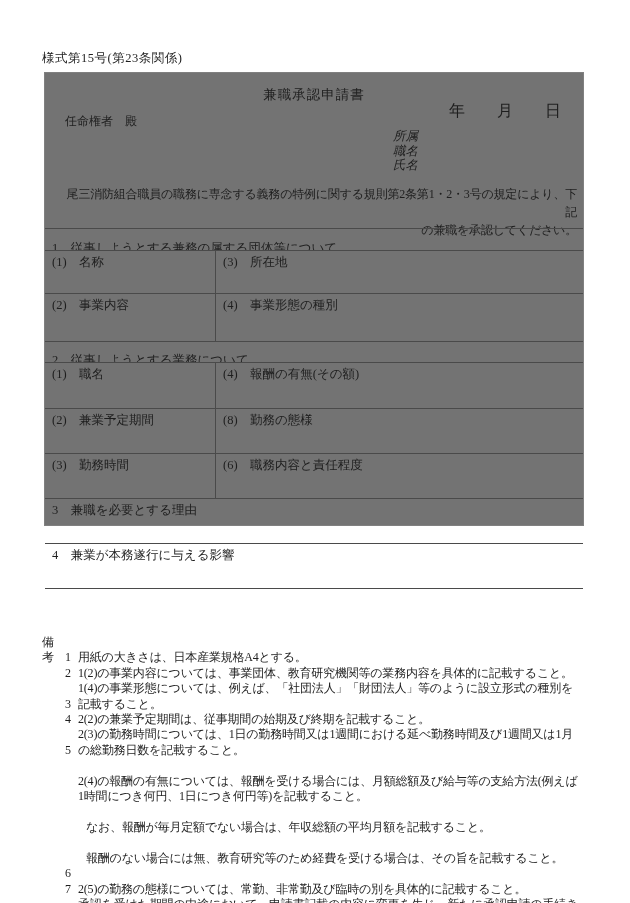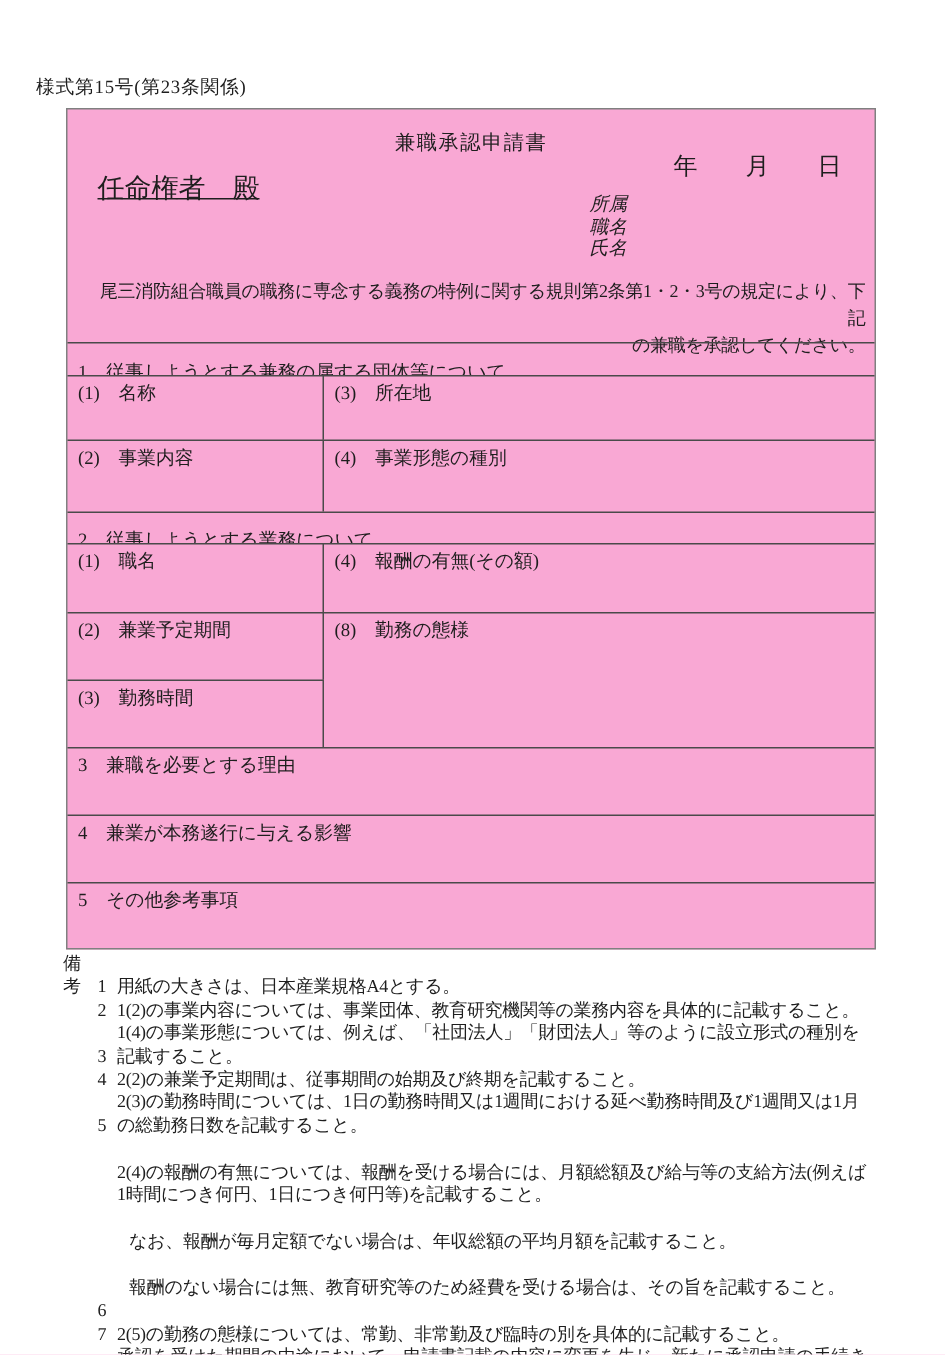--- a/index.html
+++ b/index.html
@@ -10,41 +10,40 @@
   *{margin:0;padding:0;box-sizing:border-box;}
   html,body{background:#ffffff;}
   body{
     width:630px;height:903px;
     position:relative;
     font-family:"Liberation Serif","DejaVu Serif",serif;
     color:var(--ink);
     overflow:hidden;
   }
   .form-number{
-    position:absolute;left:24px;top:50px;
+    position:absolute;left:42px;top:50px;
     font-size:12.5px;letter-spacing:0.5px;
   }
   .form-box{
     position:absolute;left:44px;top:72px;
-    width:540px;height:561px;
+    width:540px;height:454px;
     border:1px solid var(--line-outer);
-    background:#f9a8d4;
+    background:#737373;
   }
   .form-title{
     position:absolute;top:13px;left:0;right:0;
     text-align:center;font-size:13.5px;letter-spacing:1px;
   }
   .date-line{
     position:absolute;top:28px;right:22px;
     font-size:16px;
   }
   .addressee{
     position:absolute;left:20px;top:40px;
-    font-size:18px;
-    text-decoration:underline;
+    font-size:12px;
   }
   .applicant{
     position:absolute;left:348px;top:56px;
     font-size:12.5px;line-height:14.6px;font-style:italic;
   }
   .request-paragraph{
     position:absolute;left:7px;right:6px;top:112px;
     font-size:12px;line-height:18px;
     white-space:pre-line;
     letter-spacing:-0.2px;
@@ -107,20 +106,21 @@
 
     <div class="cell hed span2">2　従事しようとする業務について</div>
 
     <div class="cell colL">(1)　職名</div>
     <div class="cell">(4)　報酬の有無(その額)</div>
 
     <div class="cell colL">(2)　兼業予定期間</div>
     <div class="cell">(8)　勤務の態様</div>
 
     <div class="cell colL">(3)　勤務時間</div>
+    <div class="cell">(6)　職務内容と責任程度</div>
 
     <div class="cell span2">3　兼職を必要とする理由</div>
     <div class="cell span2">4　兼業が本務遂行に与える影響</div>
     <div class="cell span2">5　その他参考事項</div>
   </div>
 </div>
 
 <div class="notes">
   <div class="note-row">
     <span class="note-lead">備考</span>

